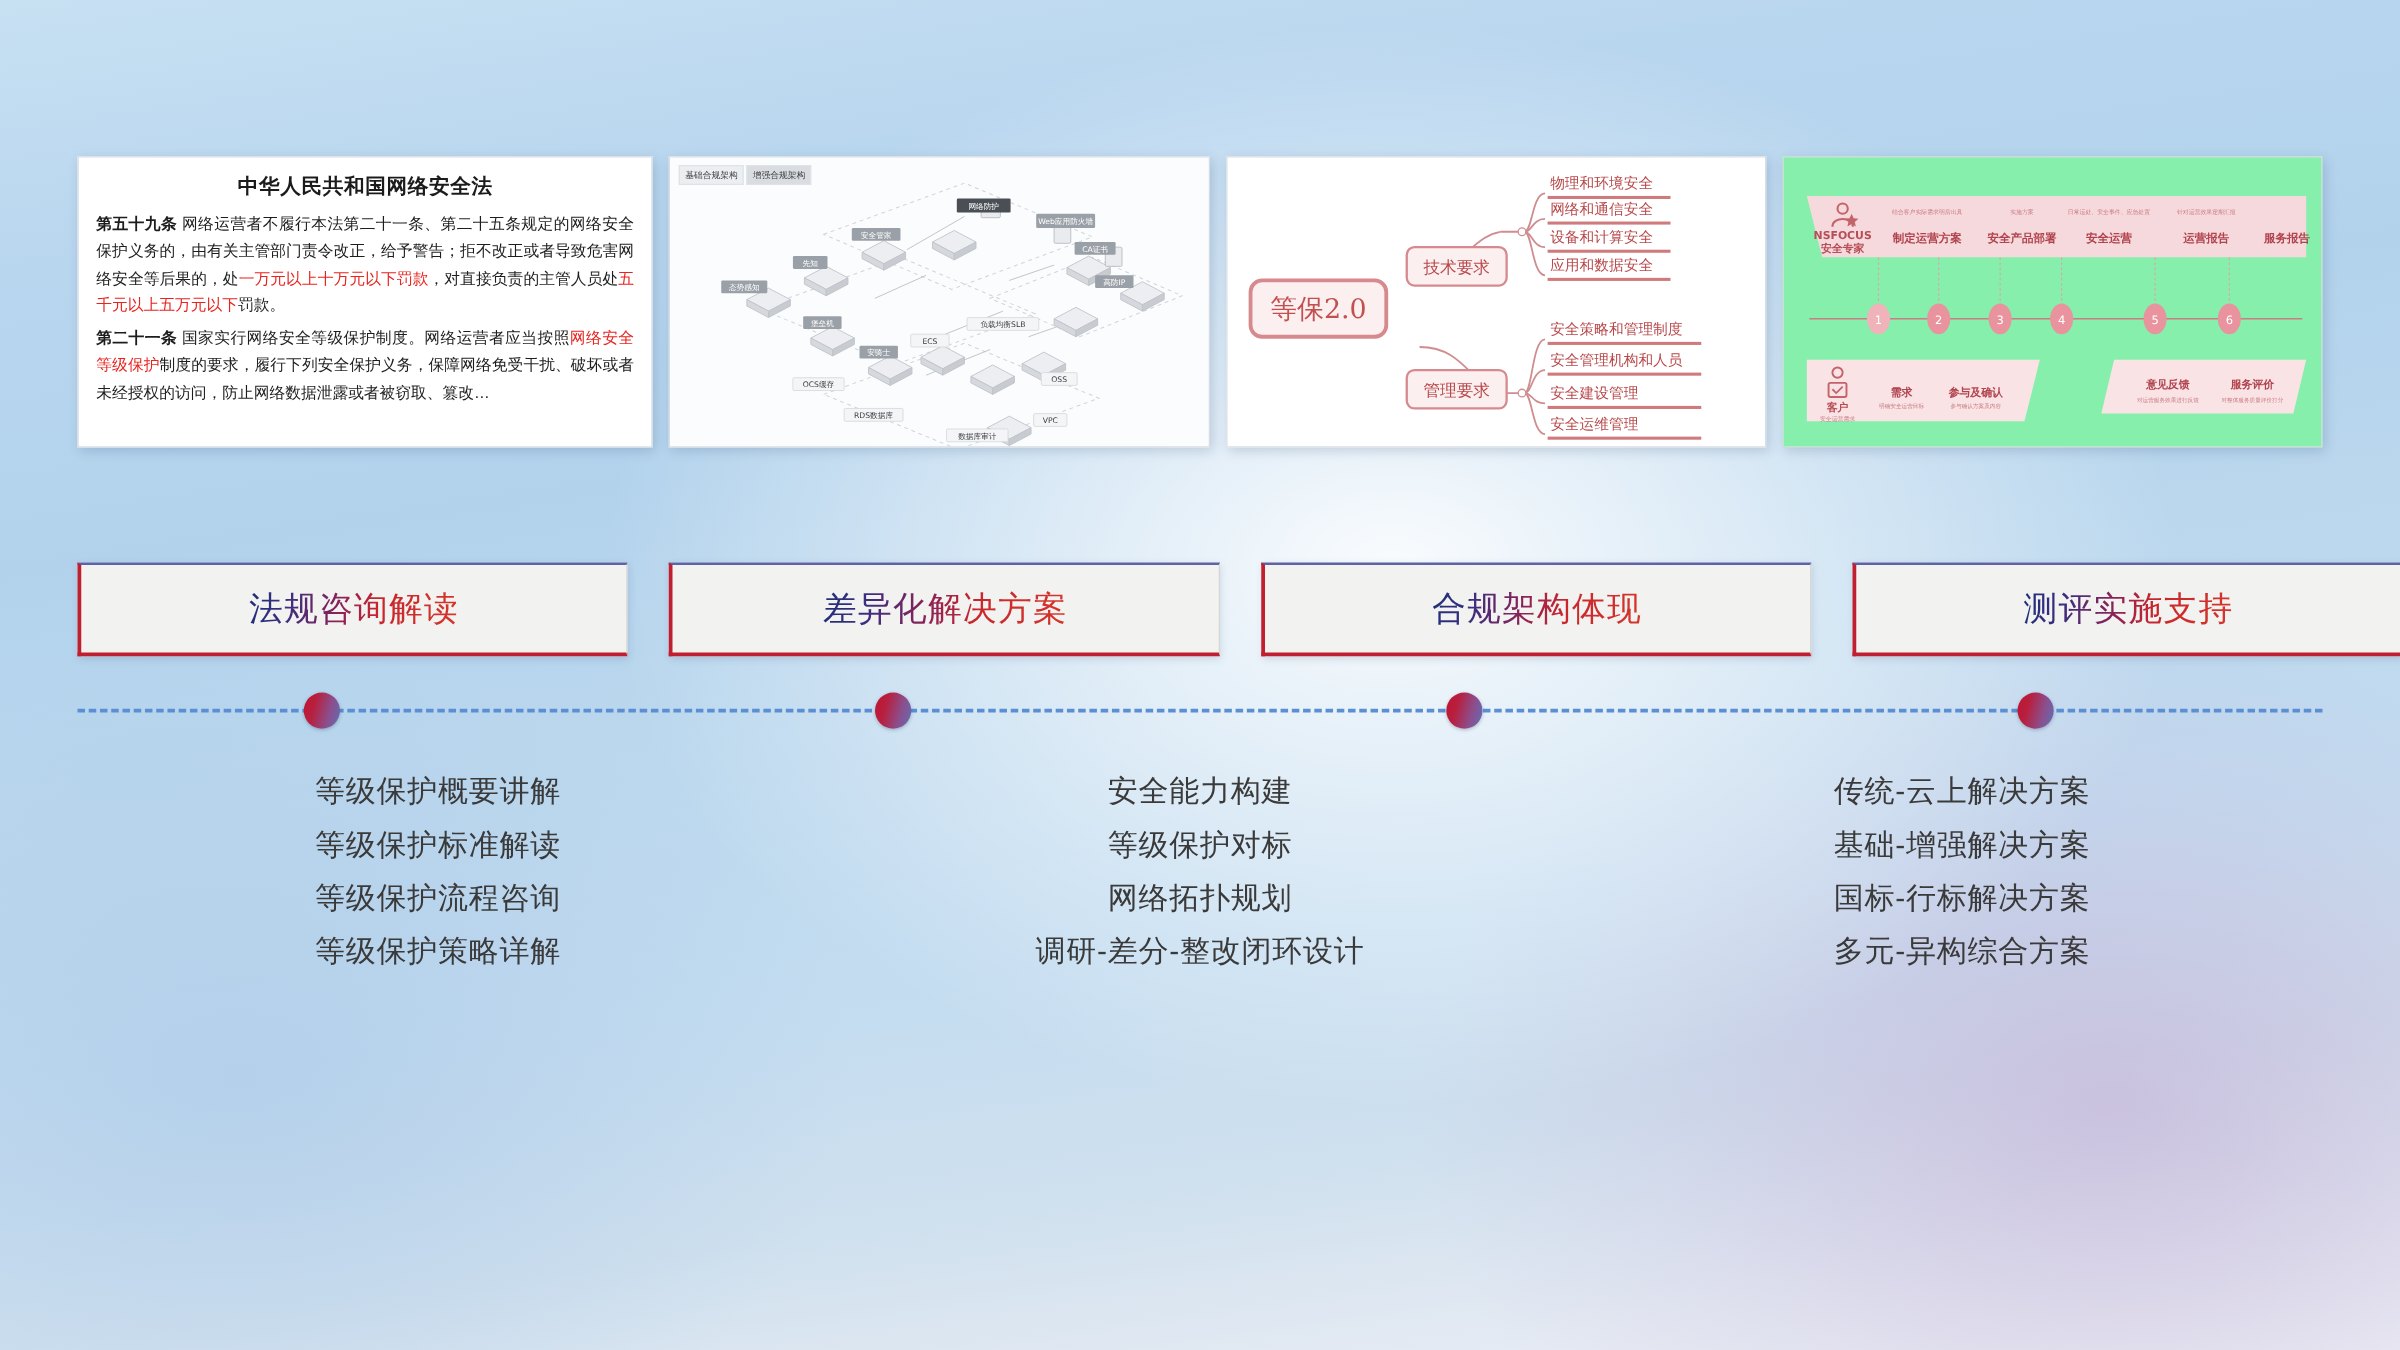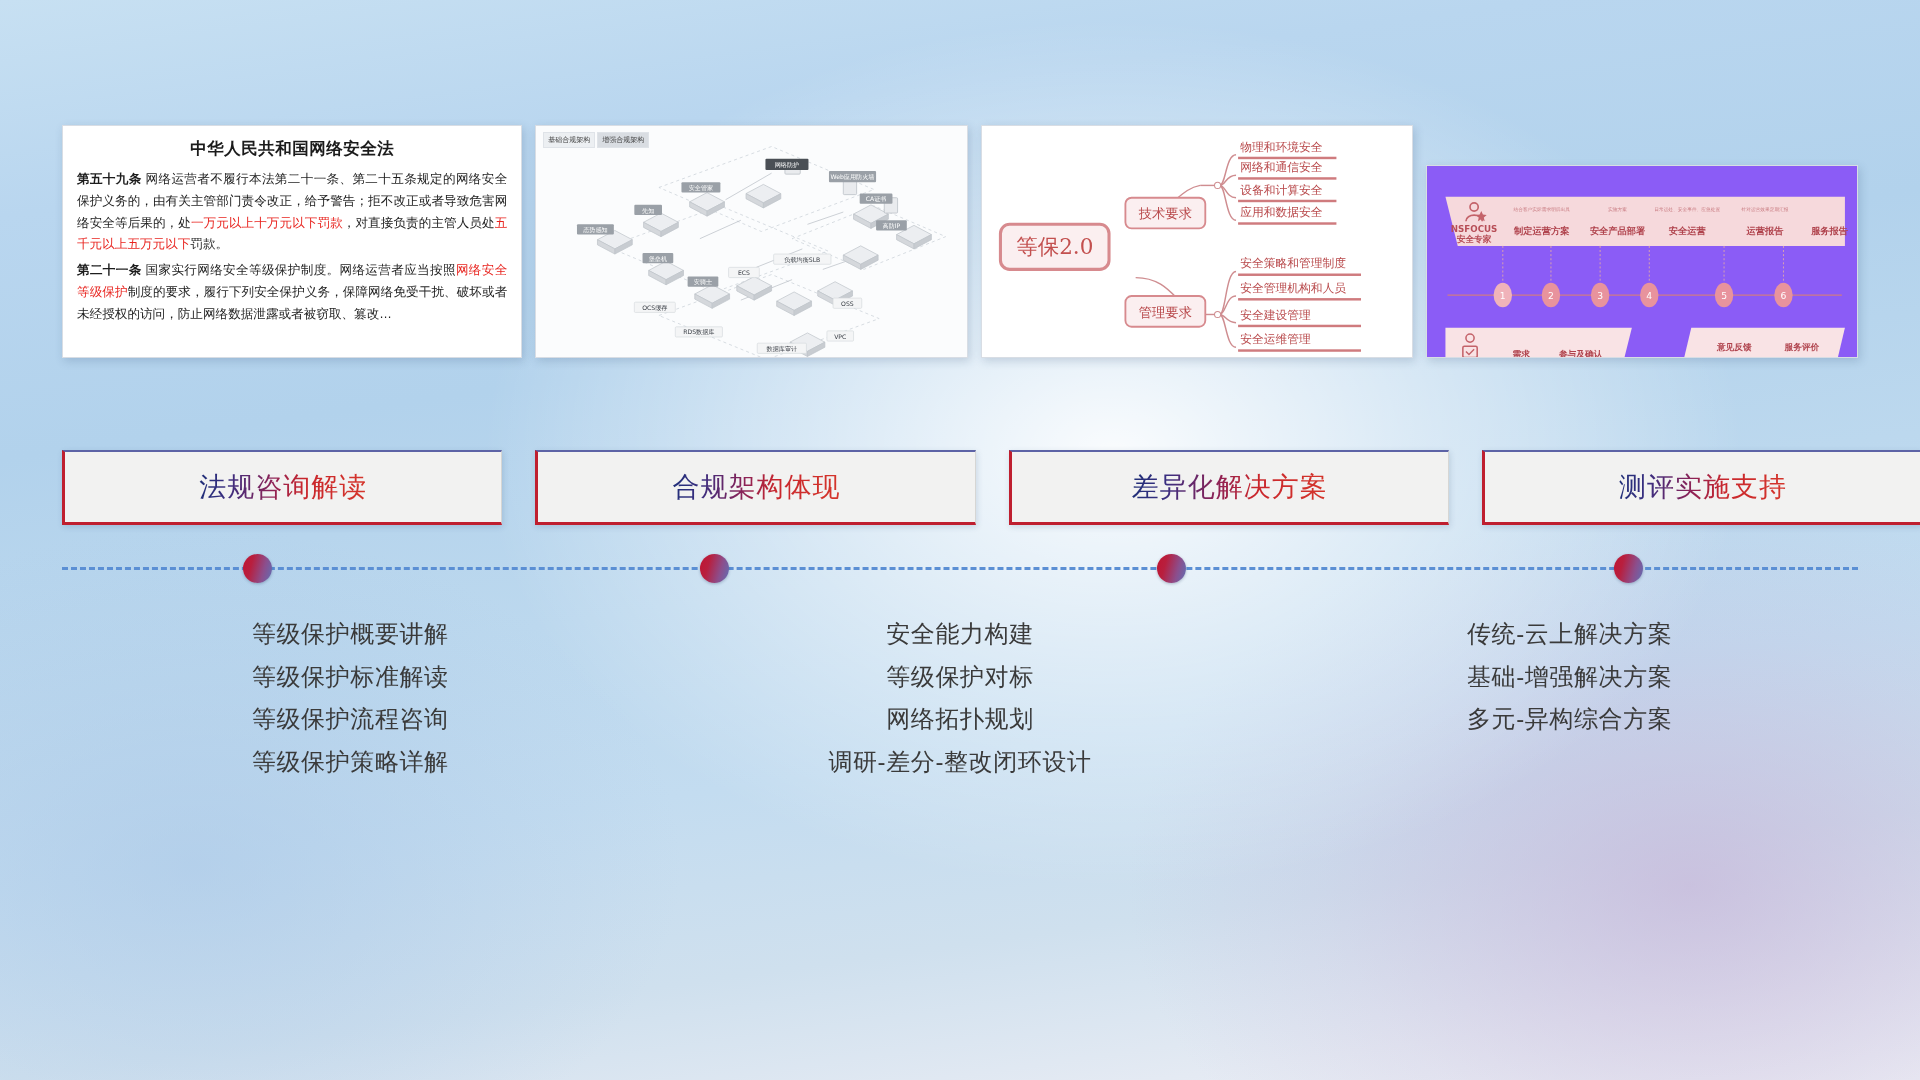--- a/index.html
+++ b/index.html
@@ -63,21 +63,21 @@
   }
   .arch-tabs span { padding: 2px 4px; background: #eceff2; border: 1px solid #dfe3e8; }
   .arch-tabs span.on { background: #d9dde2; }
   .arch-svg { position: absolute; inset: 0; }
 
   
   .mind { background: #fff; }
   .mind-svg { position: absolute; inset: 0; }
 
   
-  .road { background: #8b5cf6; margin-top: 40px; }
+  .road { background: #86efac; }
   .road-svg { position: absolute; inset: 0; }
 
   
   .banners {
     position: absolute;
     top: 450px; left: 62px;
     width: 1860px; height: 75px;
     display: flex; gap: 33px;
   }
   .banner {
@@ -425,24 +425,24 @@
       </g>
     </svg>
   </div>
 </div>
 
 <div class="banners">
   <div class="banner">
     <span class="banner-text">法规咨询解读</span>
   </div>
   <div class="banner">
+    <span class="banner-text">差异化解决方案</span>
+  </div>
+  <div class="banner">
     <span class="banner-text">合规架构体现</span>
-  </div>
-  <div class="banner">
-    <span class="banner-text">差异化解决方案</span>
   </div>
   <div class="banner">
     <span class="banner-text">测评实施支持</span>
   </div>
 </div>
 
 <div class="timeline">
   <div class="tl-line"></div>
   <div class="tl-dot" style="left:181px"></div>
   <div class="tl-dot" style="left:638px"></div>
@@ -459,15 +459,16 @@
   </div>
   <div class="list">
     <div class="list-item">安全能力构建</div>
     <div class="list-item">等级保护对标</div>
     <div class="list-item">网络拓扑规划</div>
     <div class="list-item">调研-差分-整改闭环设计</div>
   </div>
   <div class="list">
     <div class="list-item">传统-云上解决方案</div>
     <div class="list-item">基础-增强解决方案</div>
+    <div class="list-item">国标-行标解决方案</div>
     <div class="list-item">多元-异构综合方案</div>
   </div>
 </div>
 
 </body></html>

